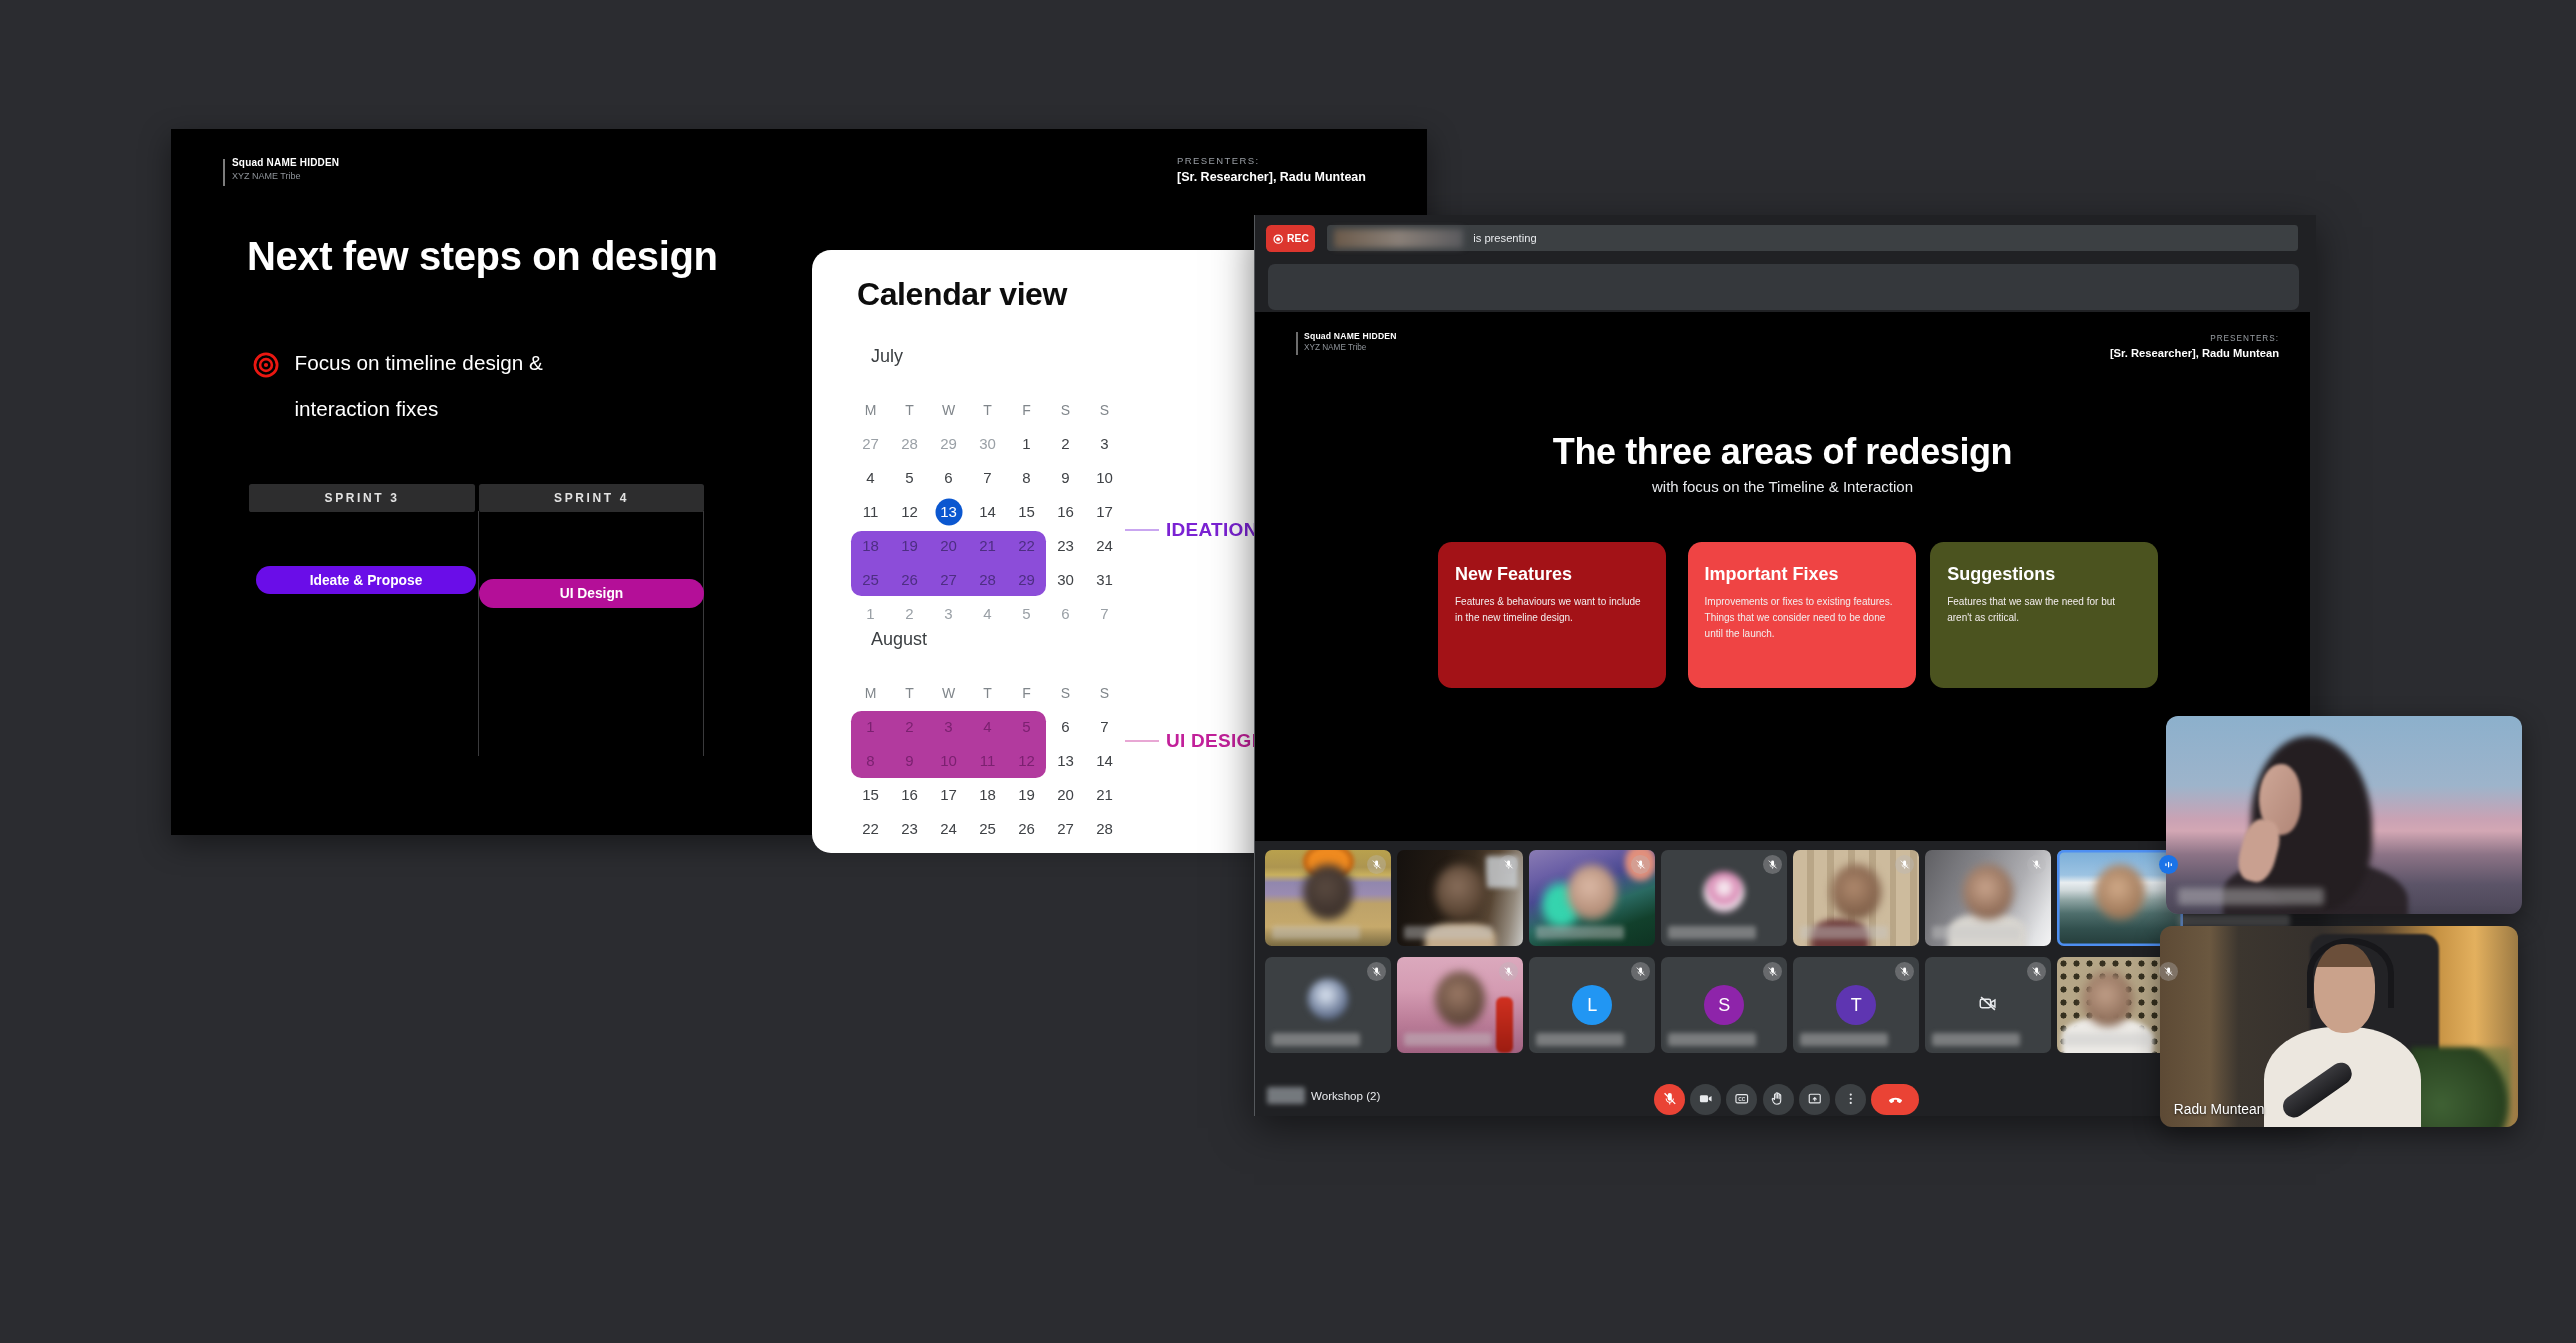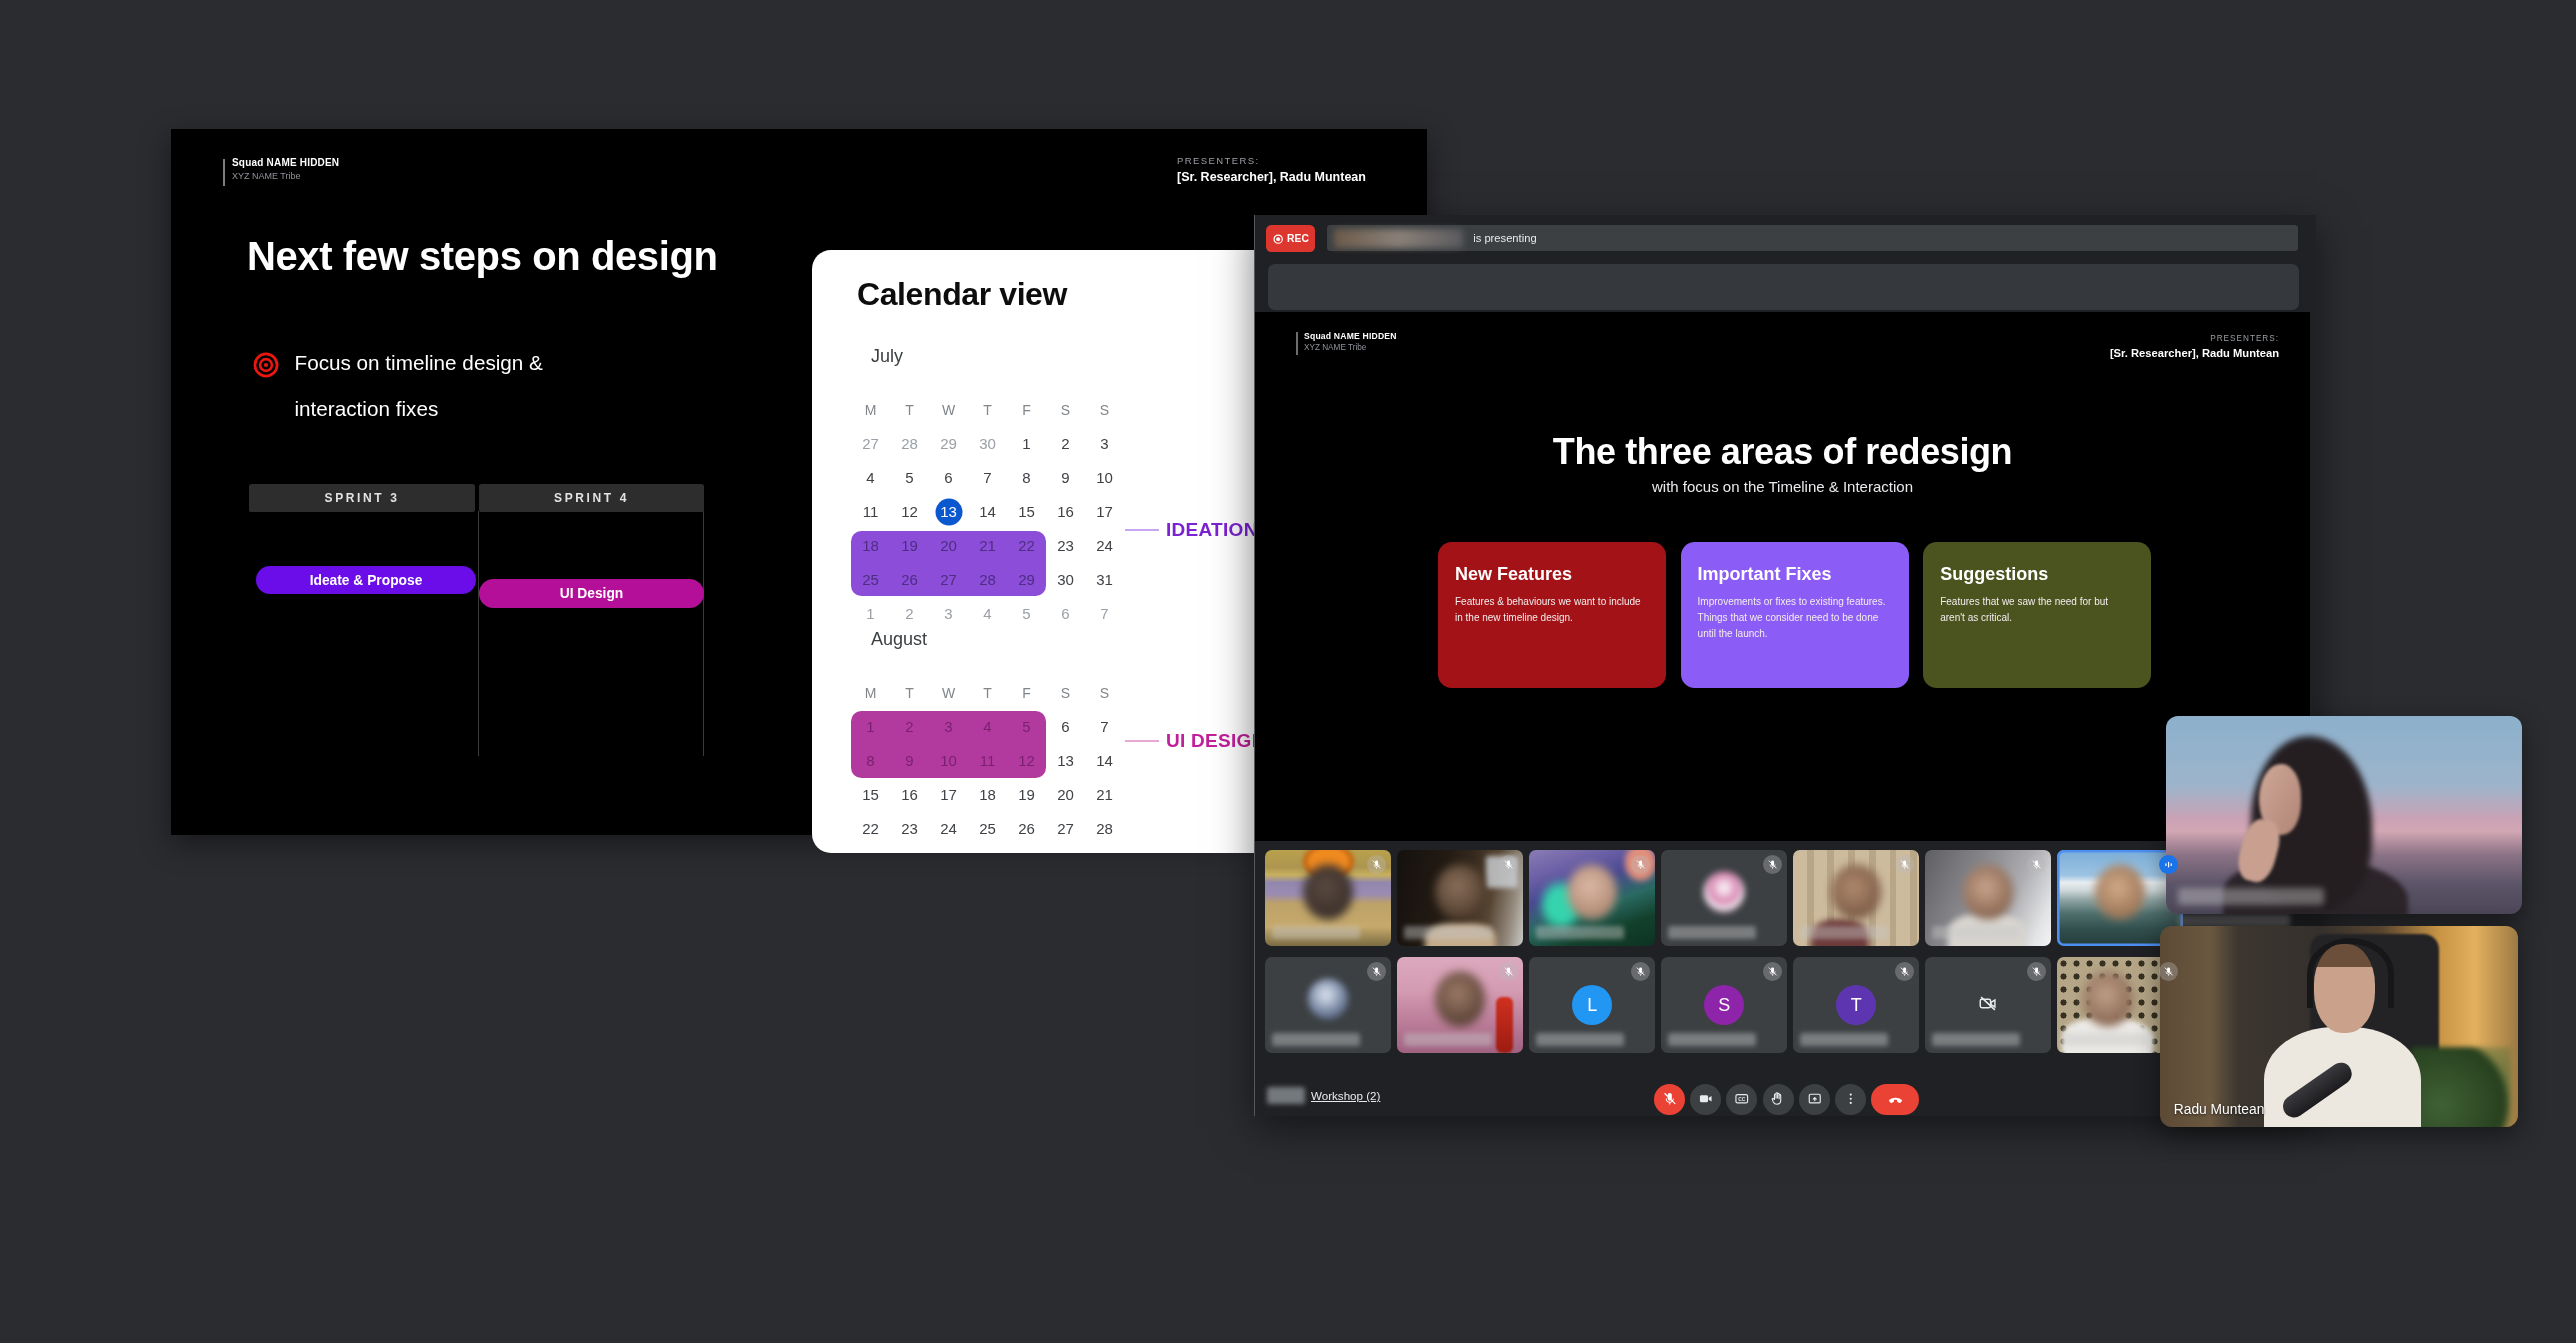--- a/index.html
+++ b/index.html
@@ -110,21 +110,21 @@
   .bg-avatar-photo-blue::before{content:"";position:absolute;left:50%;top:44%;transform:translate(-50%,-50%);width:41px;height:41px;border-radius:50%;background:radial-gradient(circle at 45% 40%,#cdd7e6 10%,#7d8ba6 50%,#43506b 85%);filter:blur(3.4px);}
   .bg-scene-sunset-cola{background:linear-gradient(180deg,#dba9bd 0%,#d49bb2 35%,#bd7f9a 65%,#a06281 100%);}
   .bg-scene-sunset-cola::after{content:"";position:absolute;right:8%;bottom:0;width:17px;height:58%;background:linear-gradient(#d03020,#9c1c10);border-radius:6px;filter:blur(0.9px);}
   .bg-scene-sunset-cola .face{background:radial-gradient(circle at 45% 40%,#9c7a66,#5c4438 70%,#3c2c24);}
   .bg-scene-dots-wall{background-color:#b5a687;background-image:radial-gradient(circle,#35301f 2.8px,transparent 3.3px);background-size:13px 13px;}
   .bg-scene-dots-wall::after{content:"";position:absolute;left:4%;bottom:-10%;width:72%;height:46%;background:#eceae6;border-radius:40% 45% 0 0;filter:blur(2.6px);}
   .bg-scene-dots-wall .face{left:40%;background:radial-gradient(circle at 45% 42%,#c2a089,#8a6a56 70%,#5c463a);}
 
   
   .bottom-bar{position:absolute;left:0;top:861px;width:100%;height:40px;}
-  .meeting-label{position:absolute;left:12px;top:11.2px;display:flex;align-items:center;color:#e8eaed;font-size:11.6px;text-decoration:underline;}
+  .meeting-label{position:absolute;left:12px;top:11.2px;display:flex;align-items:center;color:#e8eaed;font-size:11.6px;}
   .label-smudge{width:38px;height:17px;border-radius:2.6px;background:#8a8f94;opacity:.8;filter:blur(2.6px);margin-right:6px;}
   #ctl-buttons{position:absolute;left:399px;top:7.7px;display:flex;gap:5.2px;align-items:center;}
   .ctl-btn{width:31px;height:31px;border-radius:50%;background:#3C4043;display:flex;align-items:center;justify-content:center;flex:none;}
   .ctl-btn.wide{width:48px;border-radius:15.5px;}
 
   
   .gap-pill{position:absolute;left:2178px;top:914px;width:112px;height:13px;border-radius:2.6px;background:rgba(190,190,190,.35);filter:blur(2.6px);}
   #pip1,#pip2{position:absolute;border-radius:12px;overflow:hidden;box-shadow:0 8.6px 26px rgba(0,0,0,.45);}
   #pip1{left:2166px;top:716px;width:356px;height:198px;}
   #pip2{left:2160px;top:926px;width:358px;height:201px;}
@@ -235,21 +235,21 @@
         <div class="p-label">PRESENTERS:</div>
         <div class="p-names">[Sr. Researcher], Radu Muntean</div>
       </div>
       <h1 class="ss-title">The three areas of redesign</h1>
       <div class="ss-sub">with focus on the Timeline &amp; Interaction</div>
       <div class="cards">
         <div class="card" style="background: rgb(163, 18, 23);">
           <h3>New Features</h3>
           <p>Features &amp; behaviours we want to include in the new timeline design.</p>
         </div>
-        <div class="card" style="background: #8b5cf6;">
+        <div class="card" style="background: #ef4444; margin-left: 7px;">
           <h3>Important Fixes</h3>
           <p>Improvements or fixes to existing features. Things that we consider need to be done until the launch.</p>
         </div>
         <div class="card" style="background: rgb(75, 83, 31);">
           <h3>Suggestions</h3>
           <p>Features that we saw the need for but aren't as critical.</p>
         </div>
       </div>
     </div>
 

